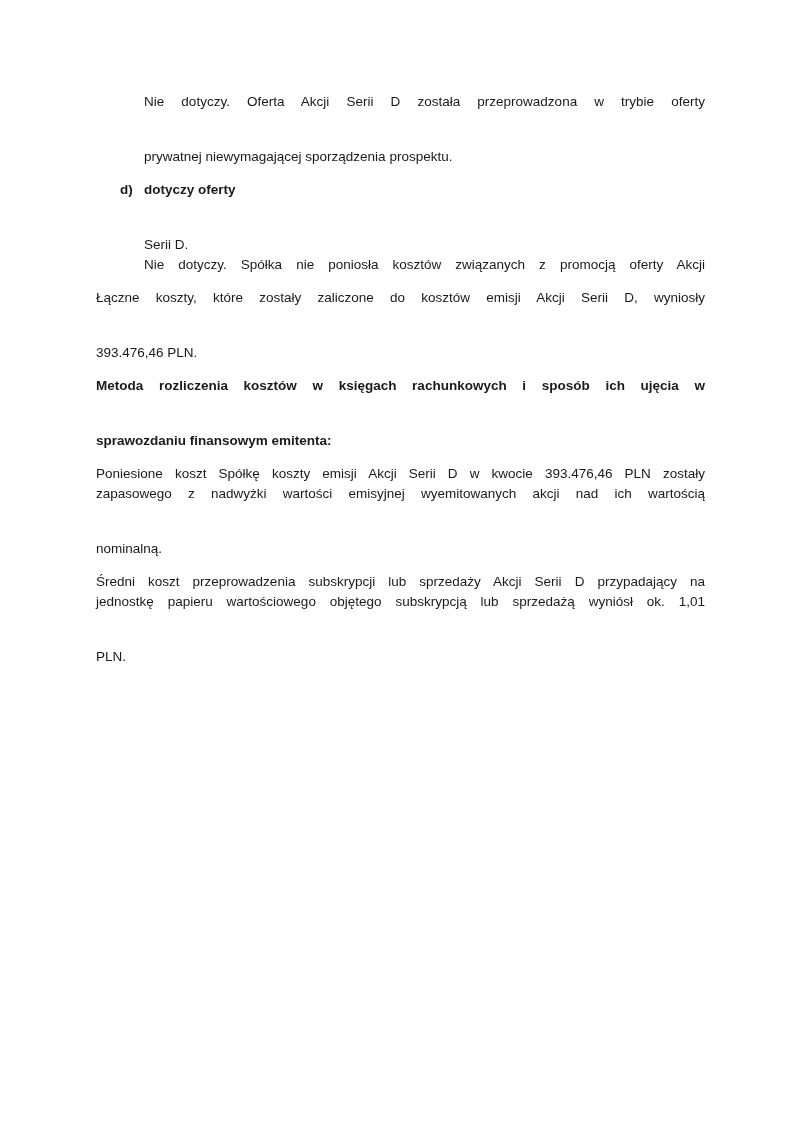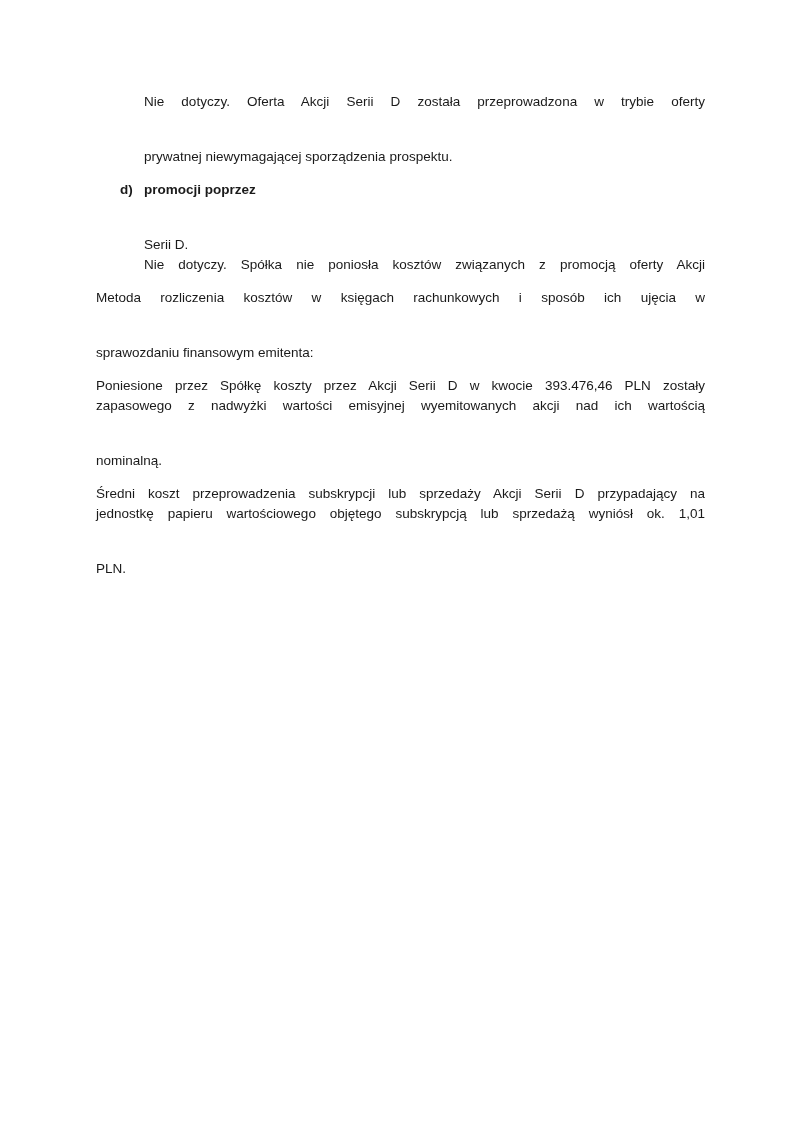--- a/index.html
+++ b/index.html
@@ -22,21 +22,21 @@
     padding: 92px 95px 0 96px;
     overflow: hidden;
   }
   .para {
     margin: 0 0 13px 0;
   }
   .para.indent {
     padding-left: 48px;
   }
   .para.bold {
-    font-weight: 400;
+    font-weight: 700;
   }
   
   .tline {
     text-align: justify;
     text-align-last: justify;
     white-space: nowrap;
   }
   .tline.last {
     text-align-last: left;
     margin-top: 35px;
@@ -55,36 +55,40 @@
 <body>
 
 <div class="page" style="background: rgb(255, 255, 255); color: rgb(26, 26, 26);">
 
   <div class="para indent">
       <div class="tline">Nie dotyczy. Oferta Akcji Serii D została przeprowadzona w trybie oferty</div>
       <div class="tline last">prywatnej niewymagającej sporządzenia prospektu.</div>
     </div>
 
   <div class="list-heading">
-    <span class="marker">d)</span><span>promocji poprzez</span>
+    <span class="marker">d)</span><span>dotyczy oferty</span>
   </div>
 
   <div class="para indent">
       <div class="tline last">Serii D.</div>
       <div class="tline">Nie dotyczy. Spółka nie poniosła kosztów związanych z promocją oferty Akcji</div>
     </div>
 
+  <div class="para">
+      <div class="tline">Łączne koszty, które zostały zaliczone do kosztów emisji Akcji Serii D, wyniosły</div>
+      <div class="tline last">393.476,46 PLN.</div>
+    </div>
 
   <div class="para bold">
       <div class="tline">Metoda rozliczenia kosztów w księgach rachunkowych i sposób ich ujęcia w</div>
       <div class="tline last">sprawozdaniu finansowym emitenta:</div>
     </div>
 
   <div class="para">
-      <div class="tline">Poniesione przez Spółkę koszty przez Akcji Serii D w kwocie 393.476,46 PLN zostały</div>
+      <div class="tline">Poniesione koszt Spółkę koszty emisji Akcji Serii D w kwocie 393.476,46 PLN zostały</div>
       <div class="tline">zapasowego z nadwyżki wartości emisyjnej wyemitowanych akcji nad ich wartością</div>
       <div class="tline last">nominalną.</div>
     </div>
 
 
   <div class="para">
       <div class="tline">Średni koszt przeprowadzenia subskrypcji lub sprzedaży Akcji Serii D przypadający na</div>
       <div class="tline">jednostkę papieru wartościowego objętego subskrypcją lub sprzedażą wyniósł ok. 1,01</div>
       <div class="tline last">PLN.</div>
     </div>

